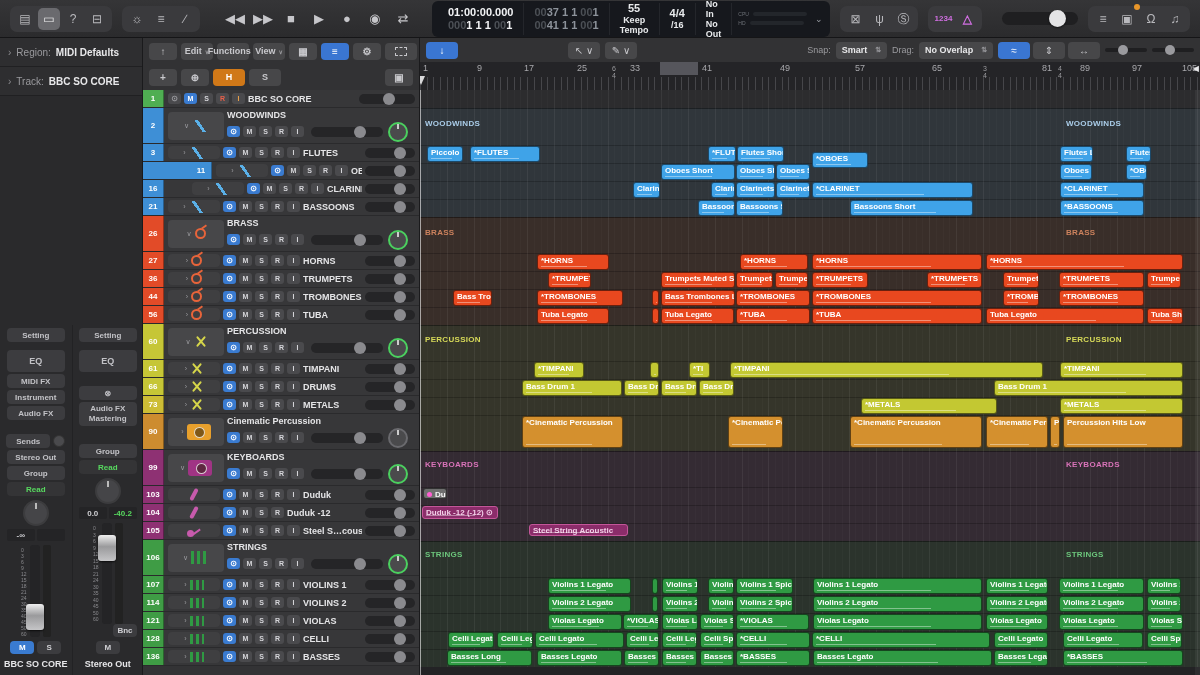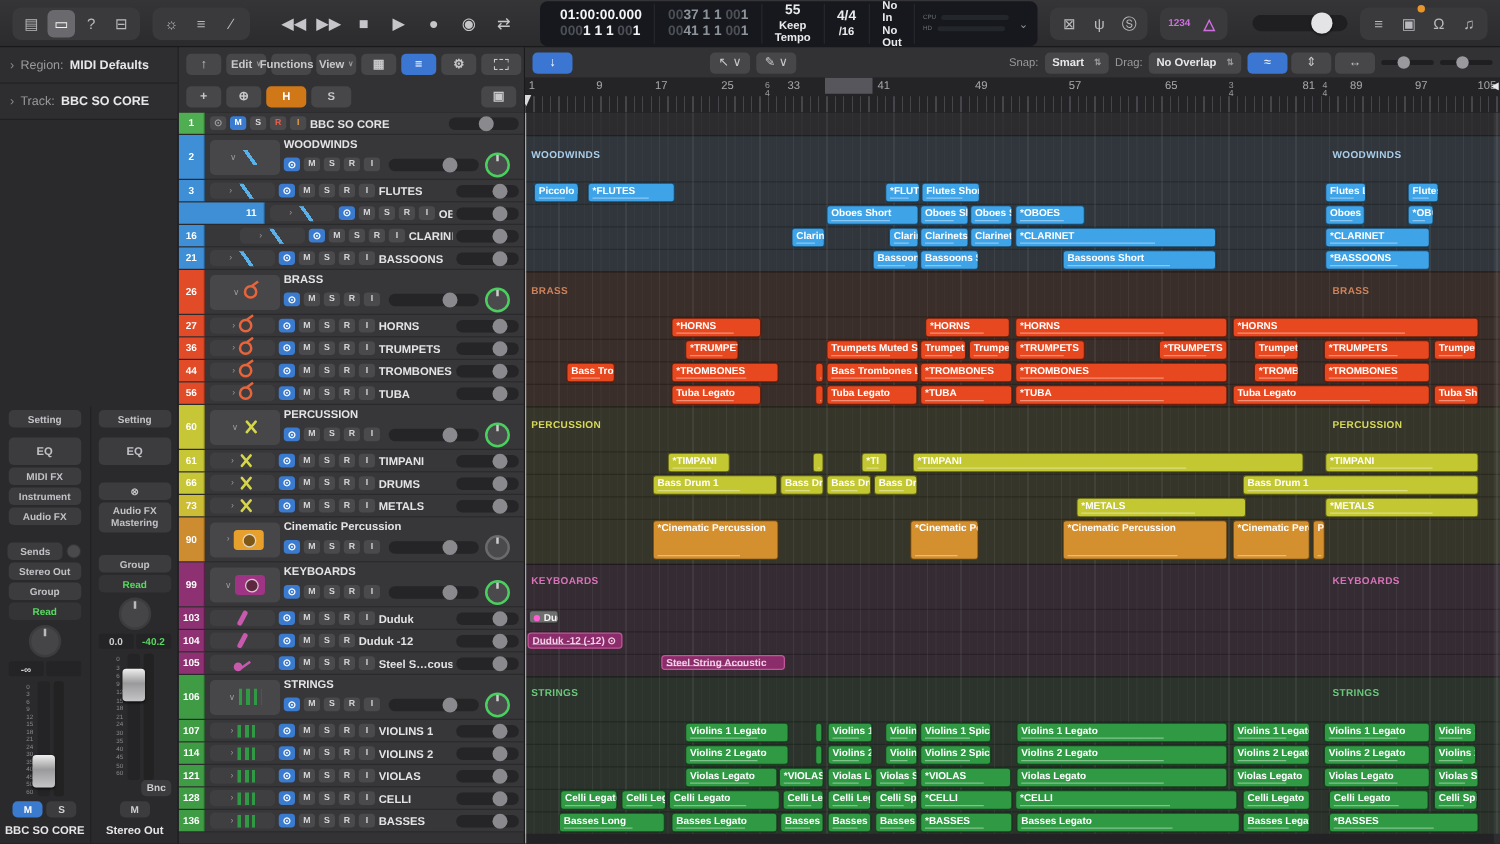--- a/index.html
+++ b/index.html
@@ -1007,21 +1007,21 @@
         <div class="hairline" style="top: 559px;"></div>
         <div class="region" style="left: 7px; top: 56px; width: 36px; height: 16px; background: rgb(63, 163, 232); color: rgb(255, 255, 255);">Piccolo Le</div>
         <div class="region" style="left: 50px; top: 56px; width: 70px; height: 16px; background: rgb(63, 163, 232); color: rgb(255, 255, 255);">*FLUTES</div>
         <div class="region" style="left: 288px; top: 56px; width: 28px; height: 16px; background: rgb(63, 163, 232); color: rgb(255, 255, 255);">*FLUTE</div>
         <div class="region" style="left: 317px; top: 56px; width: 47px; height: 16px; background: rgb(63, 163, 232); color: rgb(255, 255, 255);">Flutes Short</div>
         <div class="region" style="left: 640px; top: 56px; width: 33px; height: 16px; background: rgb(63, 163, 232); color: rgb(255, 255, 255);">Flutes Le</div>
         <div class="region" style="left: 706px; top: 56px; width: 25px; height: 16px; background: rgb(63, 163, 232); color: rgb(255, 255, 255);">Flutes</div>
         <div class="region" style="left: 241px; top: 74px; width: 74px; height: 16px; background: rgb(63, 163, 232); color: rgb(255, 255, 255);">Oboes Short</div>
         <div class="region" style="left: 316px; top: 74px; width: 39px; height: 16px; background: rgb(63, 163, 232); color: rgb(255, 255, 255);">Oboes Sh</div>
         <div class="region" style="left: 356px; top: 74px; width: 34px; height: 16px; background: rgb(63, 163, 232); color: rgb(255, 255, 255);">Oboes Sh</div>
-        <div class="region" style="left: 392px; top: 74px; width: 56px; height: 16px; background: rgb(63, 163, 232); color: rgb(255, 255, 255);">*OBOES</div>
+        <div class="region" style="left: 392px; top: 62px; width: 56px; height: 16px; background: rgb(63, 163, 232); color: rgb(255, 255, 255);">*OBOES</div>
         <div class="region" style="left: 640px; top: 74px; width: 32px; height: 16px; background: rgb(63, 163, 232); color: rgb(255, 255, 255);">Oboes L</div>
         <div class="region" style="left: 706px; top: 74px; width: 21px; height: 16px; background: rgb(63, 163, 232); color: rgb(255, 255, 255);">*OBO</div>
         <div class="region" style="left: 213px; top: 92px; width: 27px; height: 16px; background: rgb(63, 163, 232); color: rgb(255, 255, 255);">Clarine</div>
         <div class="region" style="left: 291px; top: 92px; width: 24px; height: 16px; background: rgb(63, 163, 232); color: rgb(255, 255, 255);">Clarine</div>
         <div class="region" style="left: 316px; top: 92px; width: 39px; height: 16px; background: rgb(63, 163, 232); color: rgb(255, 255, 255);">Clarinets</div>
         <div class="region" style="left: 356px; top: 92px; width: 34px; height: 16px; background: rgb(63, 163, 232); color: rgb(255, 255, 255);">Clarinets</div>
         <div class="region" style="left: 392px; top: 92px; width: 161px; height: 16px; background: rgb(63, 163, 232); color: rgb(255, 255, 255);">*CLARINET</div>
         <div class="region" style="left: 640px; top: 92px; width: 84px; height: 16px; background: rgb(63, 163, 232); color: rgb(255, 255, 255);">*CLARINET</div>
         <div class="region" style="left: 278px; top: 110px; width: 37px; height: 16px; background: rgb(63, 163, 232); color: rgb(255, 255, 255);">Bassoons</div>
         <div class="region" style="left: 316px; top: 110px; width: 47px; height: 16px; background: rgb(63, 163, 232); color: rgb(255, 255, 255);">Bassoons Sh</div>
@@ -1065,20 +1065,21 @@
         <div class="region" style="left: 241px; top: 290px; width: 36px; height: 16px; background: rgb(195, 200, 50); color: rgb(255, 255, 255);">Bass Dru</div>
         <div class="region" style="left: 279px; top: 290px; width: 35px; height: 16px; background: rgb(195, 200, 50); color: rgb(255, 255, 255);">Bass Dru</div>
         <div class="region" style="left: 574px; top: 290px; width: 189px; height: 16px; background: rgb(195, 200, 50); color: rgb(255, 255, 255);">Bass Drum 1</div>
         <div class="region" style="left: 441px; top: 308px; width: 136px; height: 16px; background: rgb(195, 200, 50); color: rgb(255, 255, 255);">*METALS</div>
         <div class="region" style="left: 640px; top: 308px; width: 123px; height: 16px; background: rgb(195, 200, 50); color: rgb(255, 255, 255);">*METALS</div>
         <div class="region lines" style="left: 102px; top: 326px; width: 101px; height: 32px; background: rgb(212, 144, 46); color: rgb(255, 255, 255);">*Cinematic Percussion</div>
         <div class="region lines" style="left: 308px; top: 326px; width: 55px; height: 32px; background: rgb(212, 144, 46); color: rgb(255, 255, 255);">*Cinematic Perc</div>
         <div class="region lines" style="left: 430px; top: 326px; width: 132px; height: 32px; background: rgb(212, 144, 46); color: rgb(255, 255, 255);">*Cinematic Percussion</div>
         <div class="region lines" style="left: 566px; top: 326px; width: 62px; height: 32px; background: rgb(212, 144, 46); color: rgb(255, 255, 255);">*Cinematic Percus</div>
         <div class="region" style="left: 630px; top: 326px; width: 10px; height: 32px; background: rgb(212, 144, 46); color: rgb(255, 255, 255);">Pe</div>
+        <div class="region bars" style="left: 643px; top: 326px; width: 120px; height: 32px; background: rgb(212, 144, 46); color: rgb(255, 255, 255);">Percussion Hits Low</div>
         <div class="region muted" style="left: 3px; top: 398px; width: 24px; height: 11px; background: rgb(111, 111, 111); color: rgb(245, 245, 245);">Dud</div>
         <div class="region" style="left: 2px; top: 416px; width: 76px; height: 13px; background: rgb(139, 45, 106); color: rgb(243, 207, 232); border-color: rgb(195, 86, 153);">Duduk -12 (-12)  ⊙</div>
         <div class="region" style="left: 109px; top: 434px; width: 99px; height: 12px; background: rgb(139, 45, 106); color: rgb(243, 207, 232); border-color: rgb(195, 86, 153);">Steel String Acoustic</div>
         <div class="region" style="left: 128px; top: 488px; width: 83px; height: 16px; background: rgb(47, 154, 67); color: rgb(255, 255, 255);">Violins 1 Legato</div>
         <div class="region" style="left: 232px; top: 488px; width: 6px; height: 16px; background: rgb(47, 154, 67); color: rgb(255, 255, 255);"></div>
         <div class="region" style="left: 242px; top: 488px; width: 36px; height: 16px; background: rgb(47, 154, 67); color: rgb(255, 255, 255);">Violins 1 L</div>
         <div class="region" style="left: 288px; top: 488px; width: 26px; height: 16px; background: rgb(47, 154, 67); color: rgb(255, 255, 255);">Violins</div>
         <div class="region" style="left: 316px; top: 488px; width: 57px; height: 16px; background: rgb(47, 154, 67); color: rgb(255, 255, 255);">Violins 1 Spicca</div>
         <div class="region" style="left: 393px; top: 488px; width: 169px; height: 16px; background: rgb(47, 154, 67); color: rgb(255, 255, 255);">Violins 1 Legato</div>
         <div class="region" style="left: 566px; top: 488px; width: 62px; height: 16px; background: rgb(47, 154, 67); color: rgb(255, 255, 255);">Violins 1 Legato</div>

